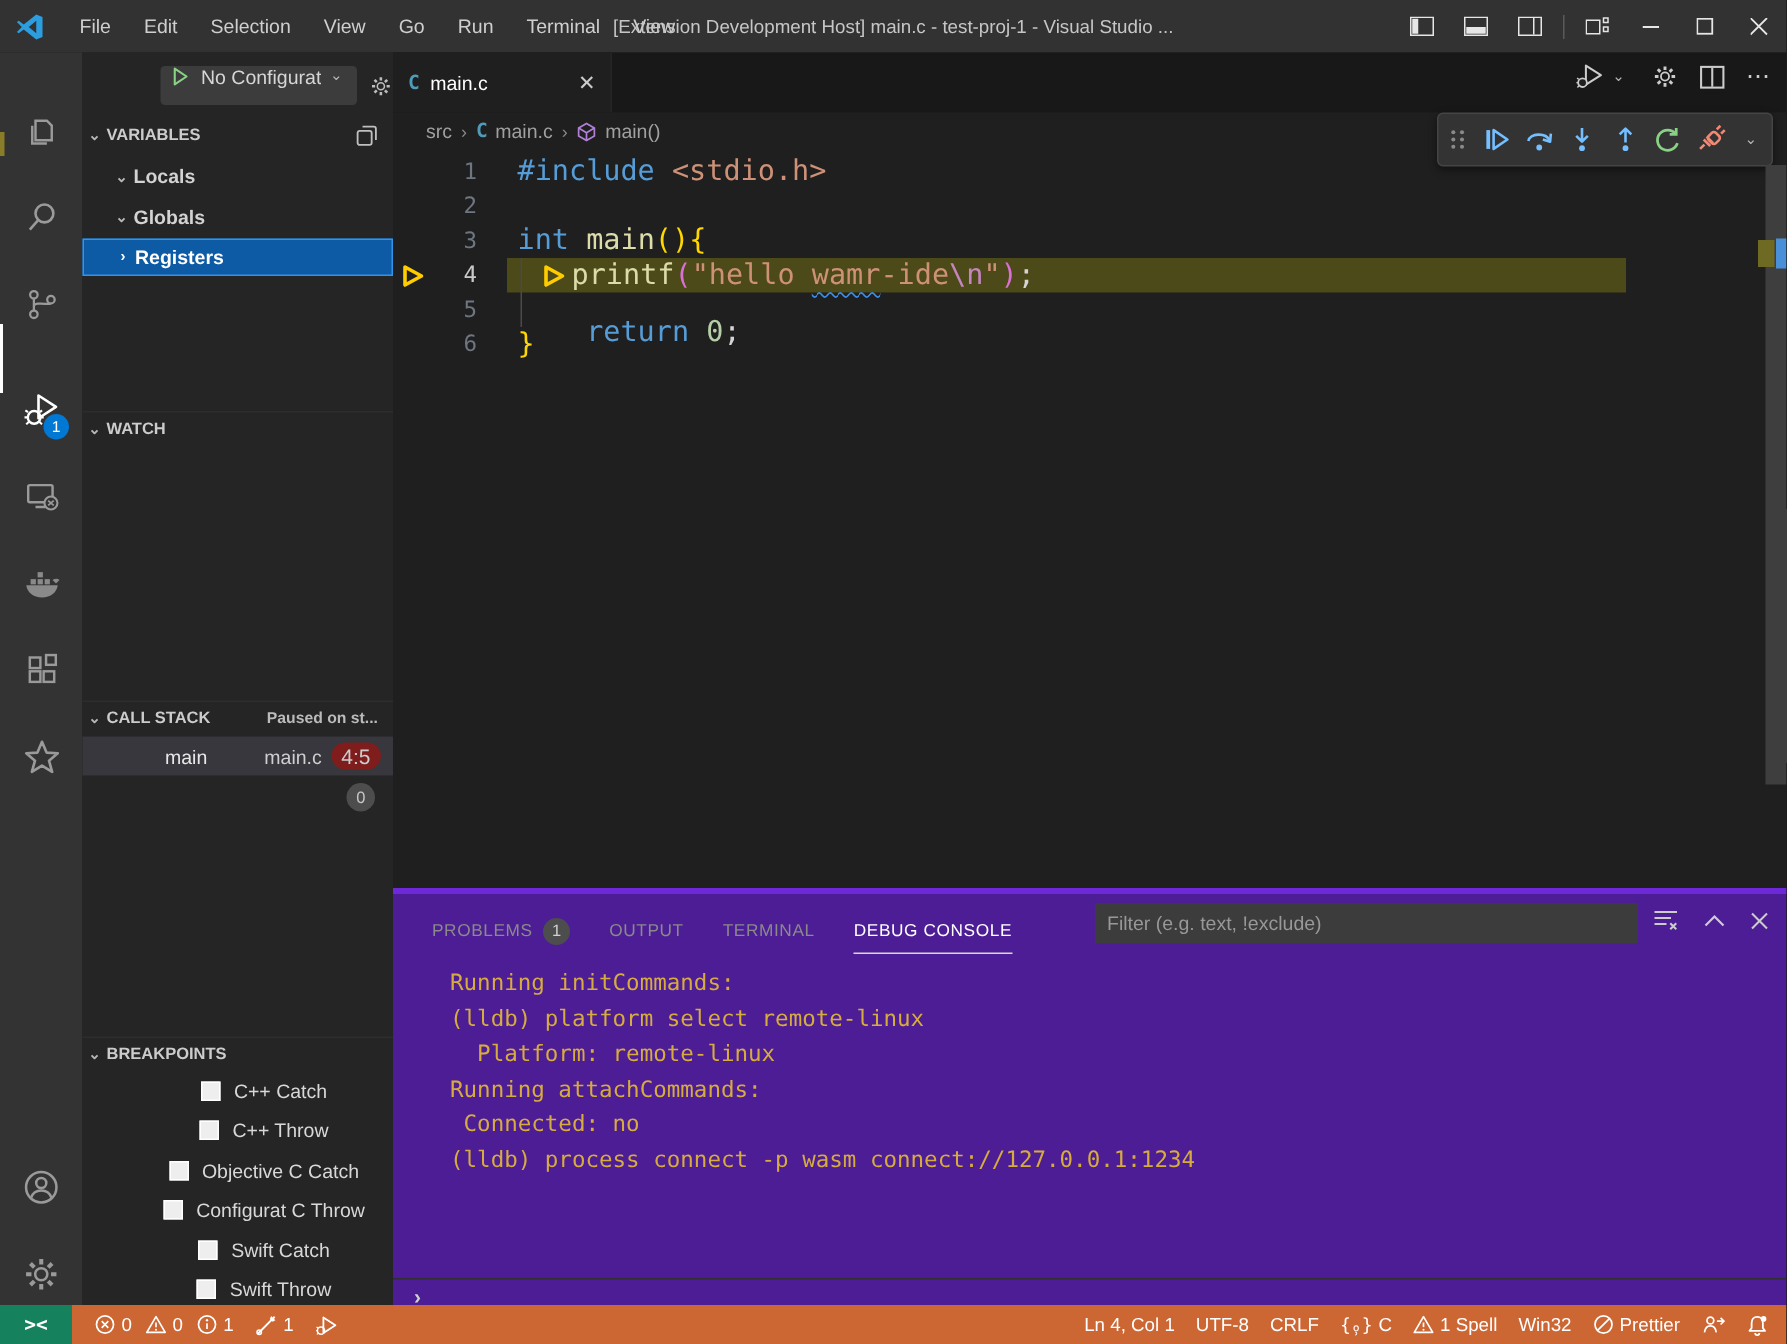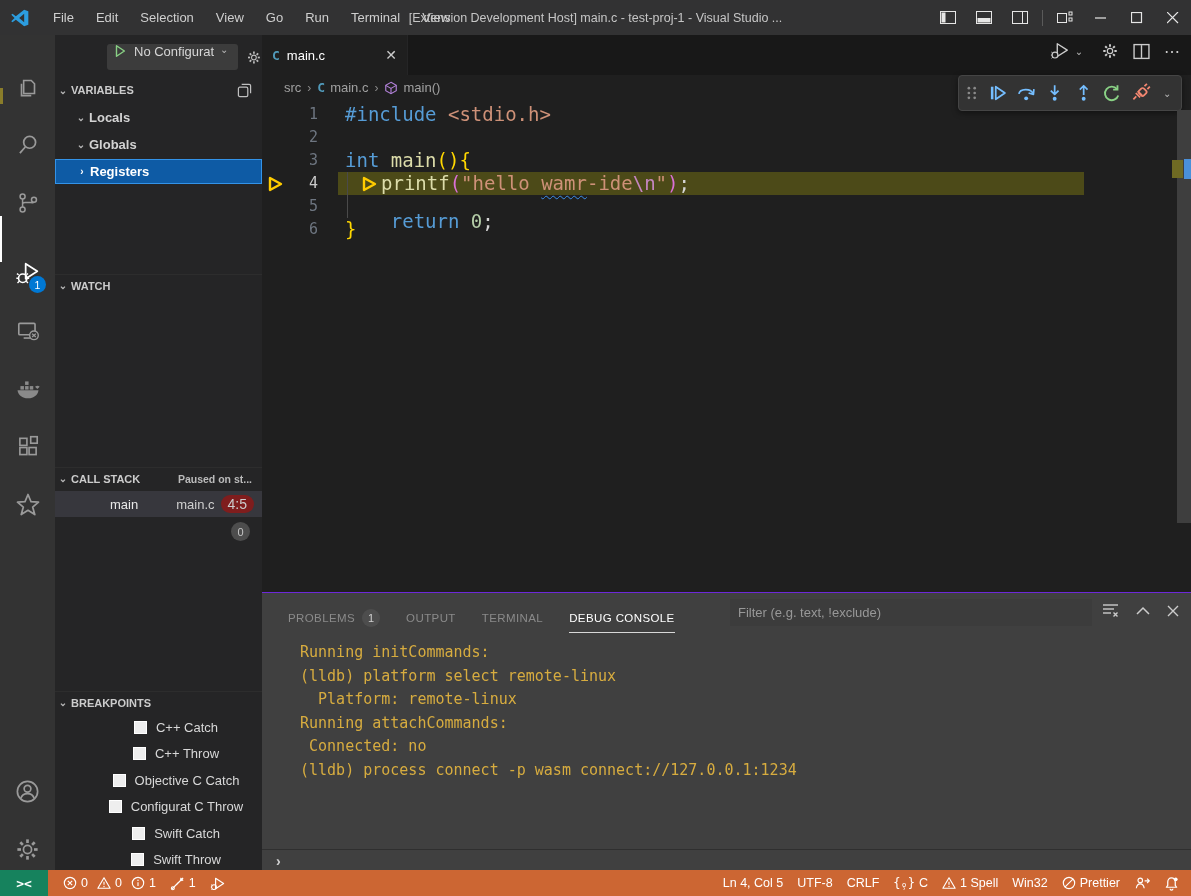--- a/index.html
+++ b/index.html
@@ -76,21 +76,21 @@
            text-decoration-thickness:1px; text-underline-offset:5px; }
 
   .dbg-toolbar { left:958px; top:75px; width:224px; height:36px; background:#333333; border:1px solid #454545;
                  border-radius:4px; box-shadow:0 2px 6px rgba(0,0,0,.45); display:flex; align-items:center;
                  padding:0 6px; gap:9px; }
   .scrollbar-strip { left:1177px; top:110px; width:14px; height:413px; background:#3e3e3e; }
   .ovr-yellow { left:1172px; top:160px; width:11px; height:18px; background:#6f6a23; }
   .ovr-blue { left:1184px; top:159px; width:7px; height:20px; background:#4a90d9; }
 
   
-  .panel { left:262px; top:592px; width:929px; height:278px; background:#404040; border-top:1px solid #6d28d9; }
+  .panel { left:262px; top:592px; width:929px; height:278px; background:#4c1d95; border-top:4px solid #6d28d9; }
   .panel-tabs { position:absolute; left:0; top:8px; width:929px; height:34px; display:flex; align-items:center; }
   .ptab { font-size:11.5px; letter-spacing:.4px; color:#8a8a8a; margin-left:26px; display:flex; align-items:center; gap:7px; height:30px; }
   .ptab-active { color:#ffffff; border-bottom:1px solid #d8d8d8; }
   .pt-badge { width:18px; height:18px; border-radius:50%; background:#4d4d4d; color:#d0d0d0; font-size:11px;
               display:flex; align-items:center; justify-content:center; letter-spacing:0; }
   .filter-input { position:absolute; left:468px; top:6px; width:362px; height:27px; background:#3c3c3c; border:none;
                   color:#cccccc; font-size:13px; padding:0 8px; font-family:"Liberation Sans",sans-serif; }
   .filter-input::placeholder { color:#989898; }
   .panel-acts { position:absolute; right:12px; top:10px; display:flex; gap:17px; align-items:center; }
   .console { position:absolute; left:38px; top:48px; font-family:"DejaVu Sans Mono",monospace; font-size:15px;
@@ -538,21 +538,21 @@
     </div>
     <div class="sb-item">
       <svg width="16" height="15" viewBox="0 0 20 18">
           <path d="M7 2.5 L17 9 L7 15.5 Z" fill="none" stroke="#ffffff" stroke-width="1.5" stroke-linejoin="round"></path>
           <circle cx="5" cy="13.5" r="3" fill="none" stroke="#ffffff" stroke-width="1.3"></circle>
           <path d="M2.6 11.3 l-1.3 -0.9 M2.4 13.5 H1 M2.8 15.6 l-1.3 1" stroke="#ffffff" stroke-width="1"></path>
         </svg>
     </div>
     <div class="sb-right">
       <div class="sb-item">
-          <span>Ln 4, Col 5</span>
+          <span>Ln 4, Col 1</span>
         </div>
       <div class="sb-item">
           <span>UTF-8</span>
         </div>
       <div class="sb-item">
           <span>CRLF</span>
         </div>
       <div class="sb-item">
         <span style="font-family:'DejaVu Sans Mono',monospace;font-size:12px">{̹ₒ}</span>
         <span>C</span>

